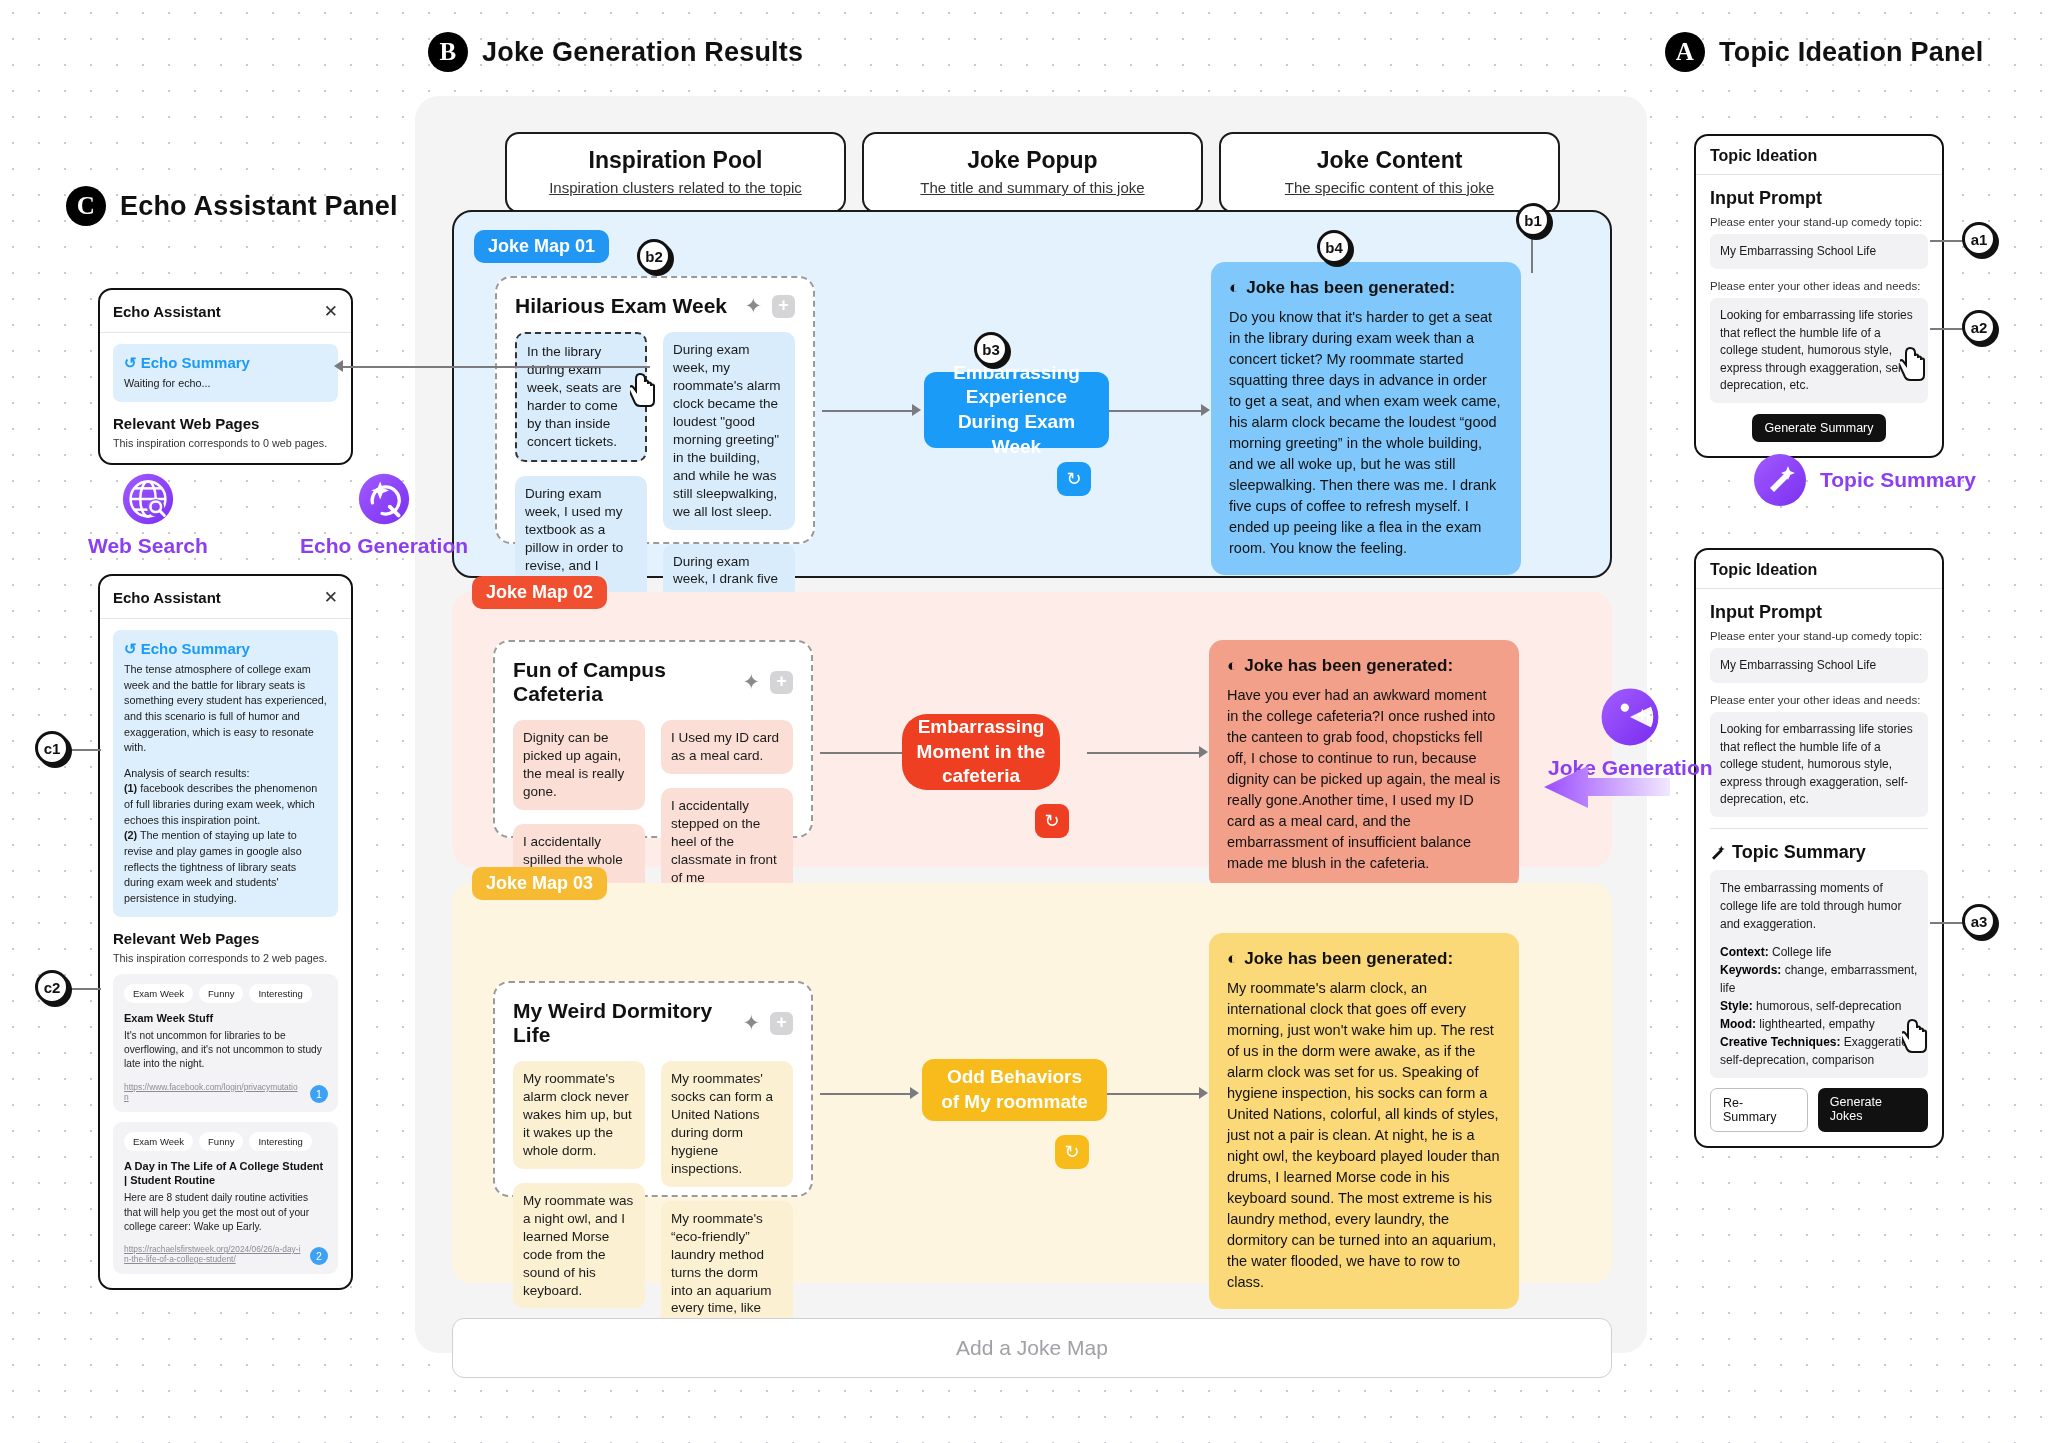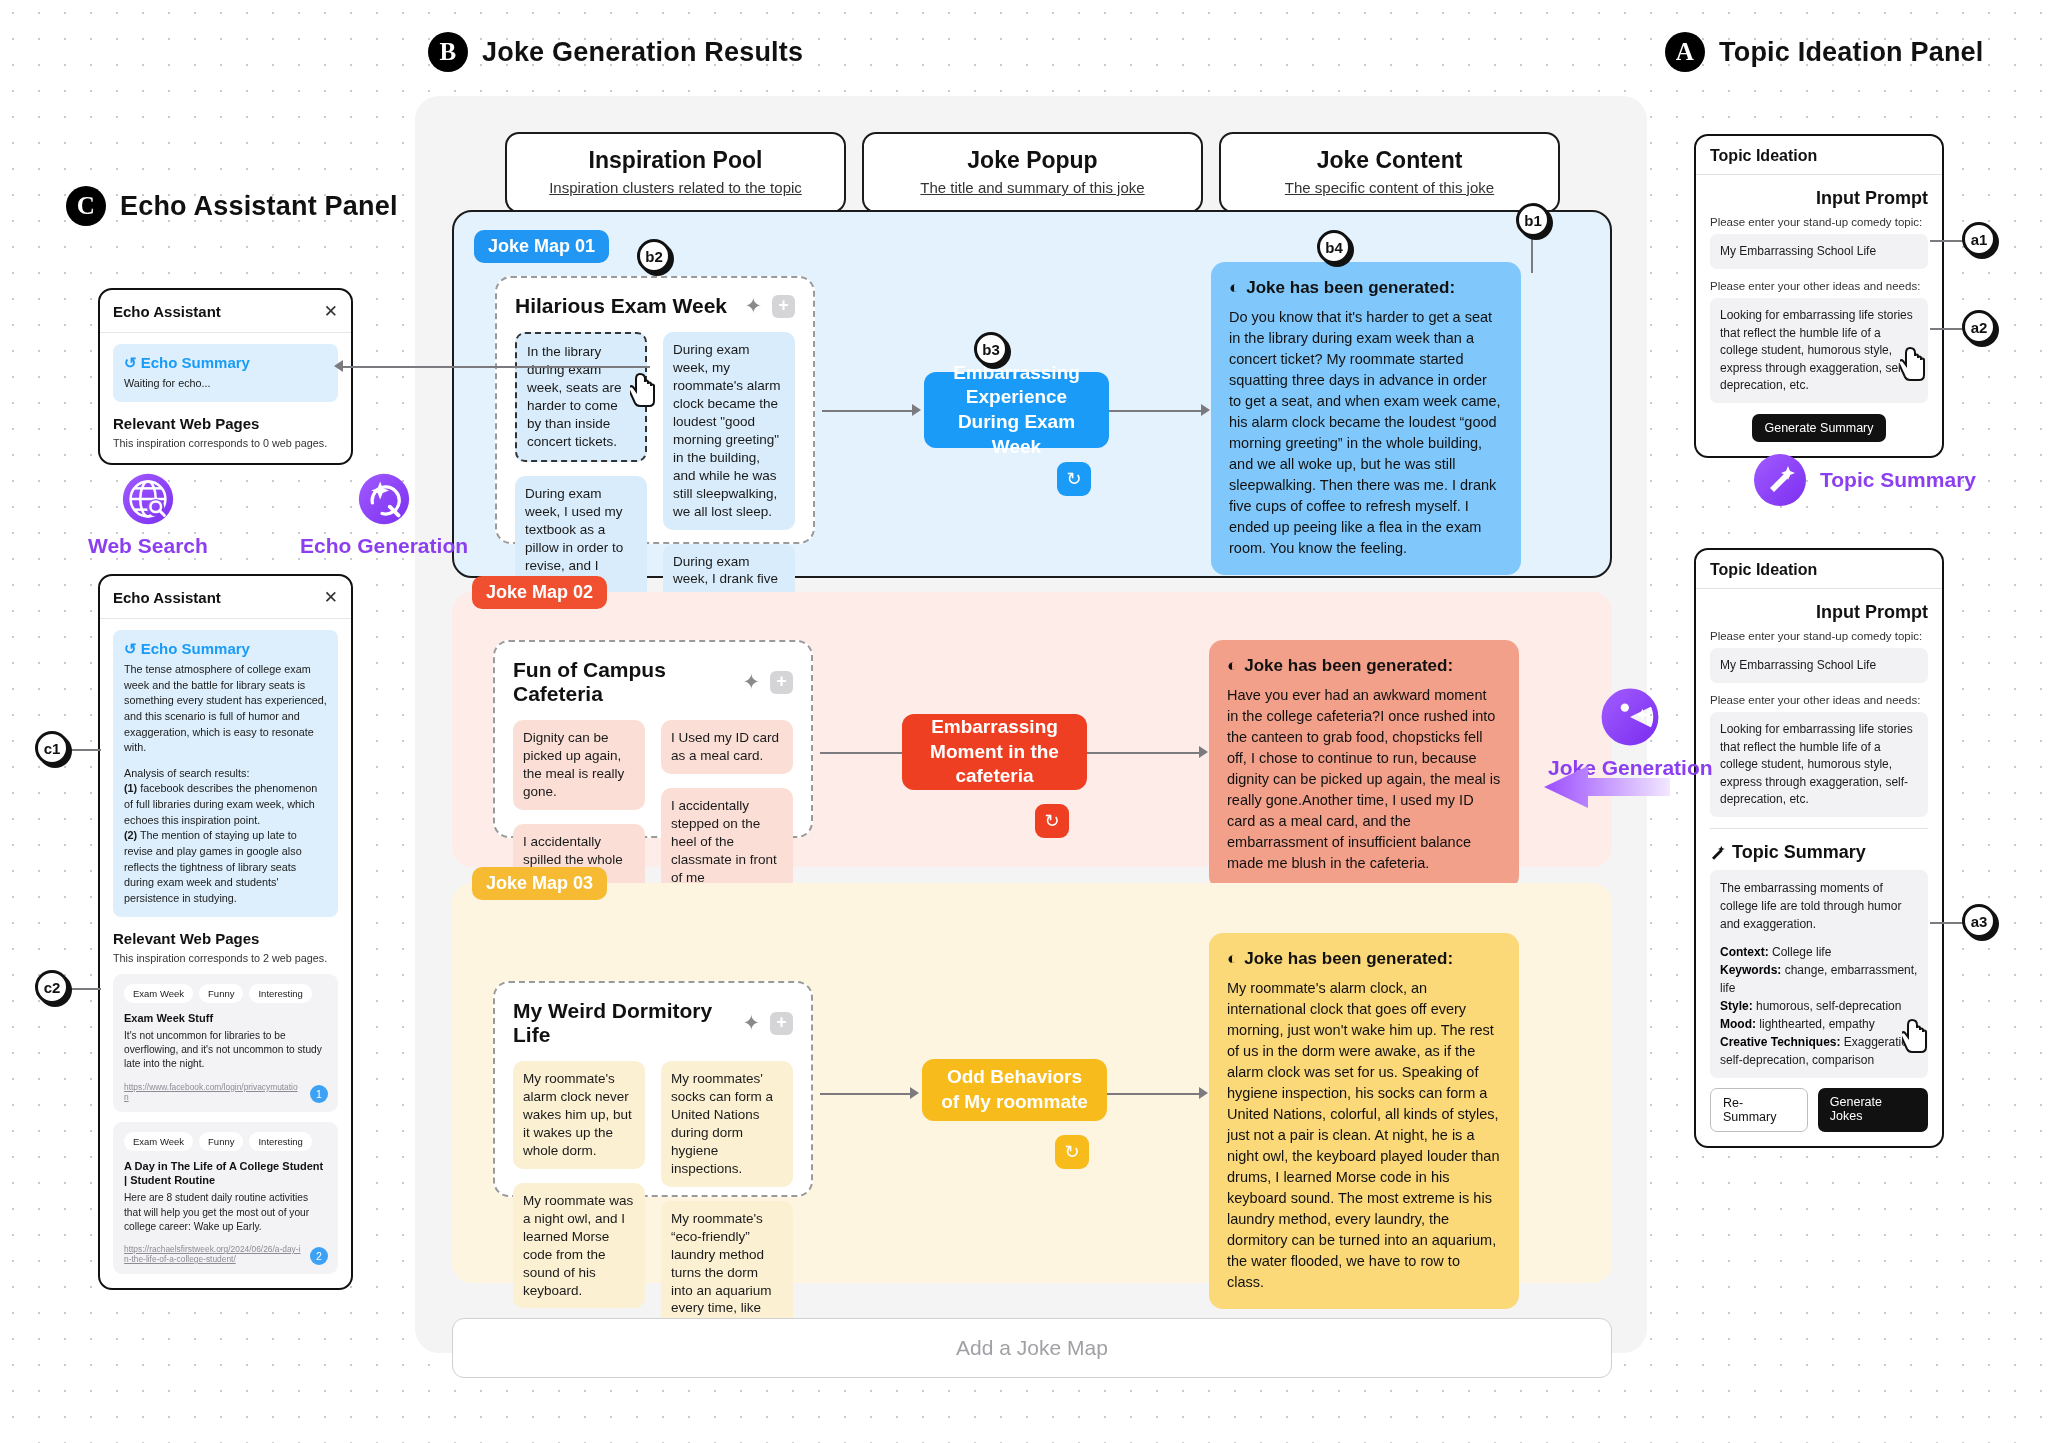--- a/index.html
+++ b/index.html
@@ -135,21 +135,21 @@
     background: #fff; border: 1.5px solid #cfcfd4; border-radius: 12px;
     display: flex; align-items: center; justify-content: center;
     color: #a0a0a6; font-size: 21px;
   }
   .ti-card {
     position: absolute; width: 250px; background: #fff;
     border: 2px solid #111; border-radius: 14px; overflow: hidden;
   }
   .ti-head { padding: 11px 14px 9px; border-bottom: 1px solid #e2e2e6; font-size: 16px; font-weight: 700; color: #111; }
   .ti-body { padding: 13px 14px 14px; }
-  .ti-h2 { font-size: 18px; font-weight: 700; color: #111; margin-bottom: 7px; text-align: right; }
+  .ti-h2 { font-size: 18px; font-weight: 700; color: #111; margin-bottom: 7px; }
   .ti-label { font-size: 11.5px; color: #333; margin-bottom: 6px; }
   .ti-field { background: #f2f2f4; border-radius: 7px; padding: 9px 10px; font-size: 12px; color: #1a1a1a; line-height: 1.45; margin-bottom: 11px; }
   .ti-btnrow { display: flex; justify-content: center; gap: 10px; margin-top: 4px; }
   .btn-dark { background: #111; color: #fff; border-radius: 7px; padding: 7px 12px; font-size: 12.5px; }
   .btn-light { background: #fff; color: #111; border: 1px solid #bdbdc2; border-radius: 7px; padding: 7px 12px; font-size: 12.5px; }
   .ti-sep { height: 1px; background: #e2e2e6; margin: 6px 0 13px; }
   .ti-sum { font-size: 12px; line-height: 1.5; color: #1a1a1a; }
   .ti-sum b { color: #000; }
 
   
@@ -281,21 +281,21 @@
         <div class="pool-col">
           <div class="chip peach">I Used my ID card as a meal card.</div>
           <div class="chip peach">I accidentally stepped on the heel of the classmate in front of me</div>
         </div>
       </div>
     </div>
 
     <div class="ln" style="left:368px; top:160px; width:92px; height:2px;"></div>
     <div class="arrowhead" style="left:458px; top:154px;"></div>
 
-    <div class="popup red" style="left:450px; top:122px; width:185px; height:76px;">Embarrassing Moment in the cafeteria</div>
+    <div class="popup red" style="left:450px; top:122px; width:158px; height:76px;border-radius:25px;">Embarrassing Moment in the cafeteria</div>
     <div class="refresh red" style="left:583px; top:212px;">↻</div>
 
     <div class="ln" style="left:635px; top:160px; width:114px; height:2px;"></div>
     <div class="arrowhead" style="left:747px; top:154px;"></div>
 
     <div class="joke red" style="left:757px; top:48px; width:310px;">
       <div class="joke-head">
         <span>◐</span>
         <span>Joke has been generated:</span>
       </div>

